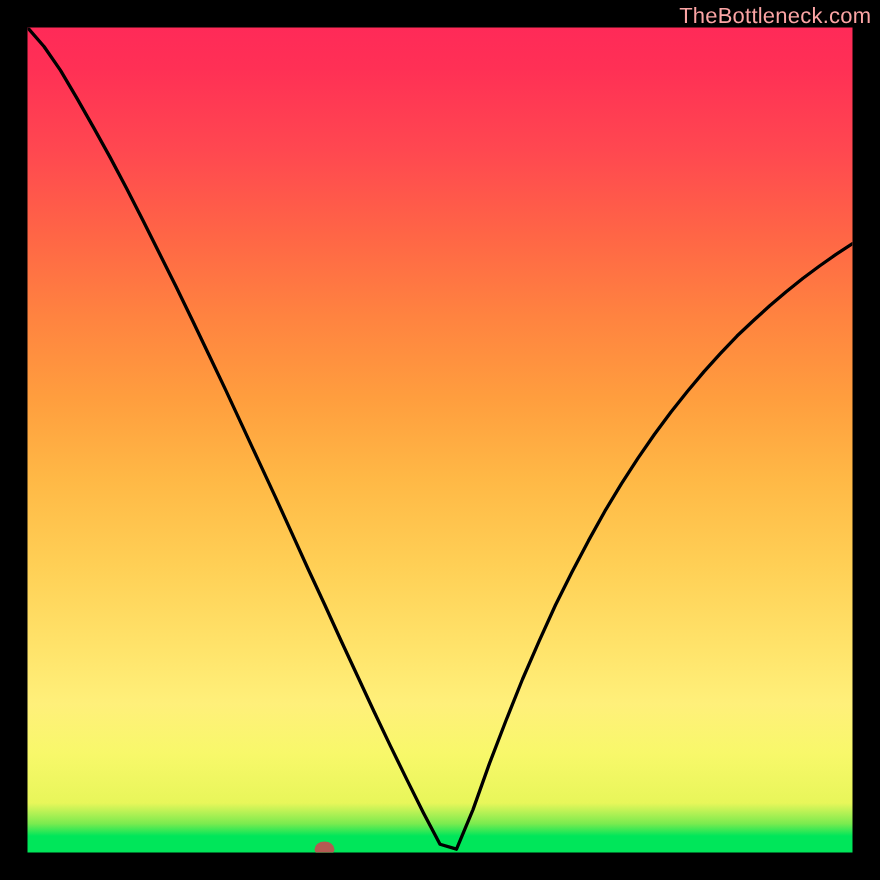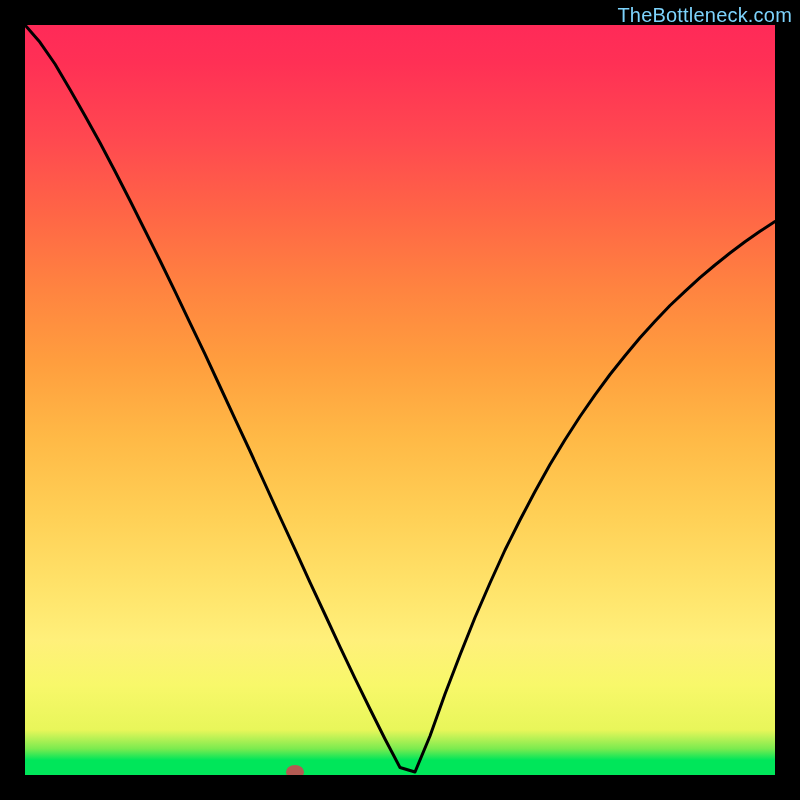--- a/index.html
+++ b/index.html
@@ -40,21 +40,21 @@
       #ff6546 75%,
       #ff4850 85%,
       #ff3055 95%,
       #ff2a58 100%
     );
   }
   .watermark {
     position: absolute;
     top: 4px;
     right: 8px;
-    color: #7dd3fc;
+    color: #fca5a5;
     font-size: 20px;
     font-weight: 500;
     letter-spacing: 0.2px;
     user-select: none;
     text-align: center;
   }
   svg.curve {
     position: absolute;
     left: 0;
     top: 0;

